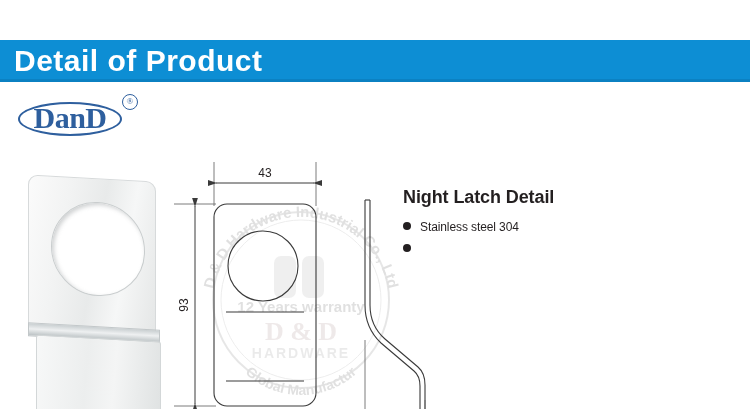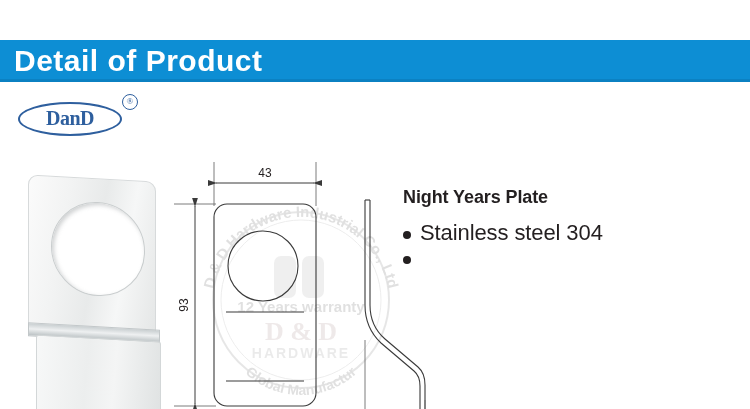--- a/index.html
+++ b/index.html
@@ -68,21 +68,21 @@
   }
   #logo-text {
     position: absolute;
     left: 0;
     top: 10px;
     width: 104px;
     height: 34px;
     line-height: 32px;
     text-align: center;
     font-family: "Liberation Serif", serif;
-    font-size: 20px;
+    font-size: 30px;
     font-weight: bold;
     color: #2e5f9e;
     letter-spacing: -0.5px;
   }
   #logo-reg {
     position: absolute;
     left: 104px;
     top: 2px;
     width: 14px;
     height: 14px;
@@ -194,21 +194,21 @@
     width: 8px;
     height: 8px;
     border-radius: 50%;
     background: #231f20;
     margin-right: 9px;
     flex: 0 0 auto;
     position: relative;
     top: -1px;
   }
   .bullet-text {
-    font-size: 22px;
+    font-size: 12px;
     color: #231f20;
     white-space: nowrap;
     letter-spacing: -0.1px;
   }
 </style>
 </head>
 <body>
 
 <div id="page">
 
@@ -280,21 +280,21 @@
     <line x1="195" y1="166" x2="195" y2="364" stroke="#3a3a3a" stroke-width="1" marker-start="url(#arrL)" marker-end="url(#arrR)"></line>
     <text x="188" y="265" text-anchor="middle" font-family="Liberation Sans, sans-serif" font-size="12" fill="#231f20" transform="rotate(-90 188 265)">93</text>
 
     <line x1="365" y1="300" x2="365" y2="398" stroke="#6e6e6e" stroke-width="0.9"></line>
     <line x1="425" y1="360" x2="425" y2="398" stroke="#6e6e6e" stroke-width="0.9"></line>
     <line x1="367" y1="385" x2="423" y2="385" stroke="#3a3a3a" stroke-width="1" marker-start="url(#arrL)" marker-end="url(#arrR)"></line>
     <text x="395" y="401" text-anchor="middle" font-family="Liberation Sans, sans-serif" font-size="12" fill="#231f20">25</text>
   </svg>
 
   <div id="info">
-    <div id="info-title">Night Years Plate</div>
+    <div id="info-title">Night Latch Detail</div>
 
     <div class="bullet-row">
       <span class="bullet-dot"></span>
       <span class="bullet-text">Stainless steel 304</span>
     </div>
 
 
     <div class="bullet-row">
       <span class="bullet-dot"></span>
     </div>

